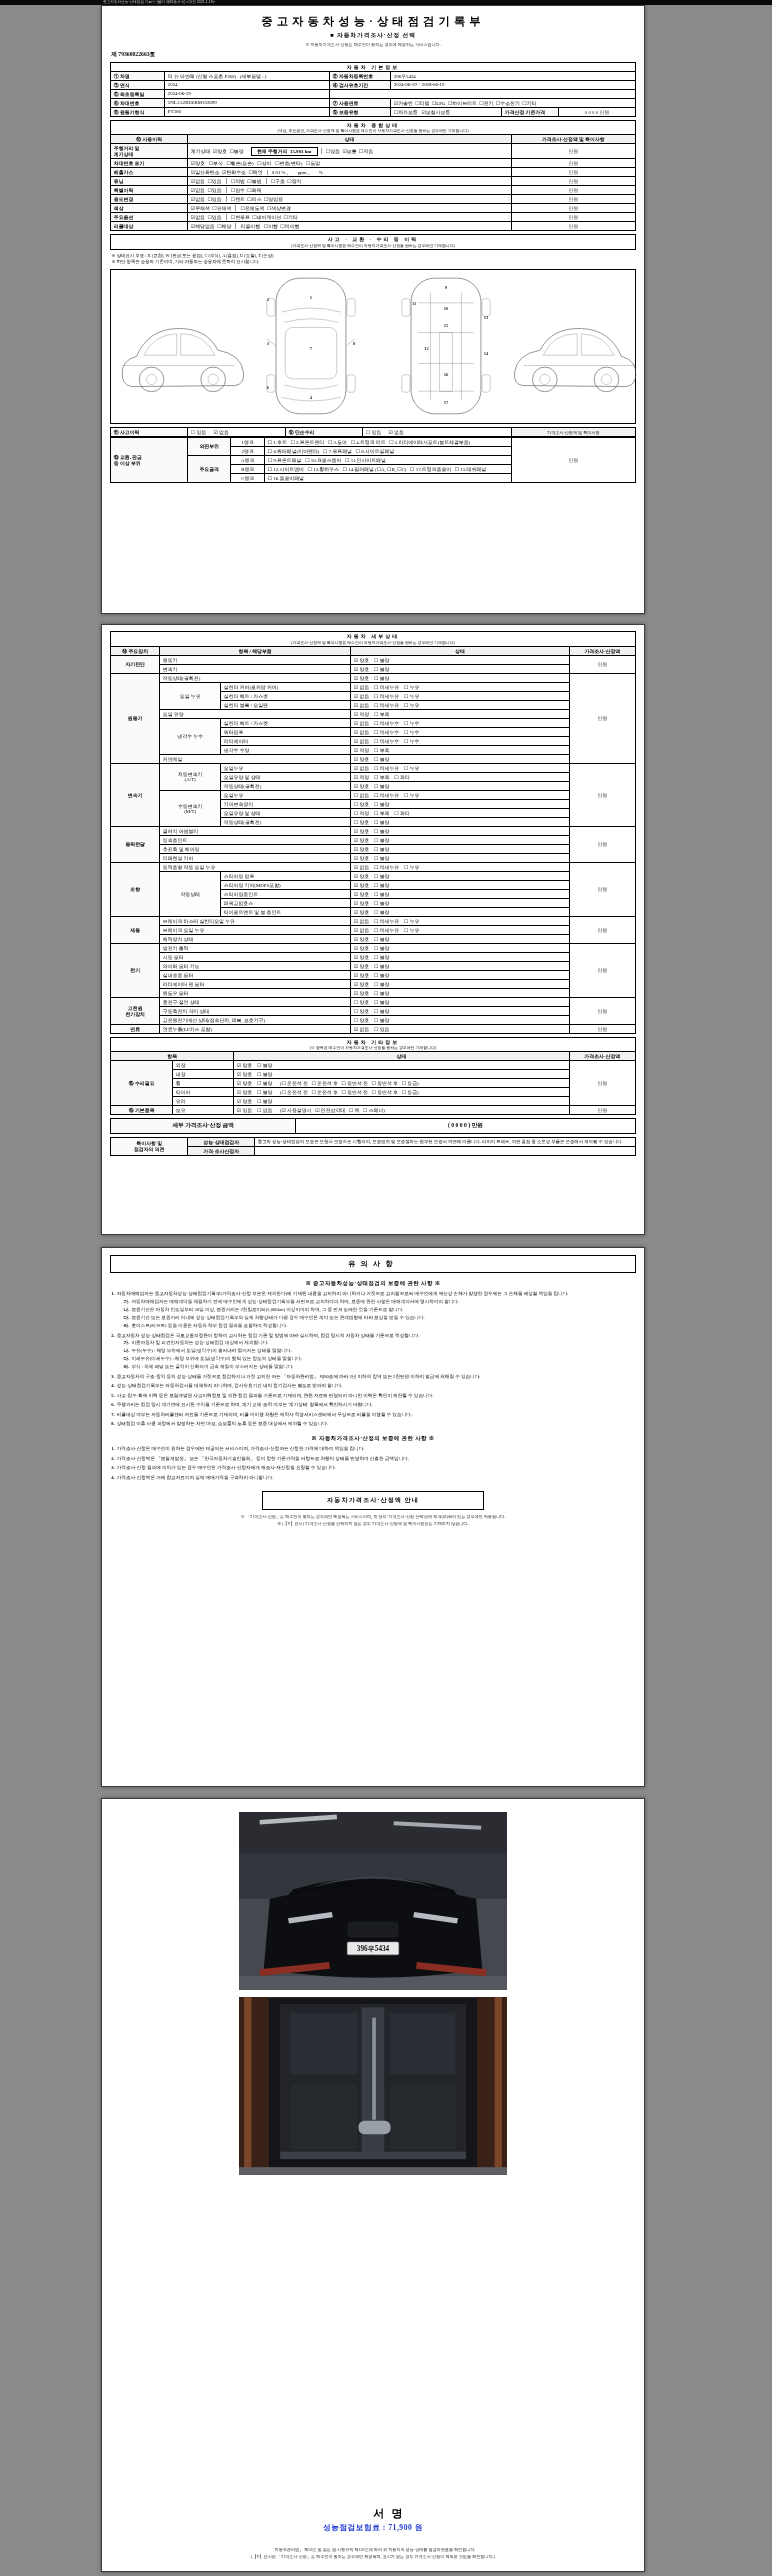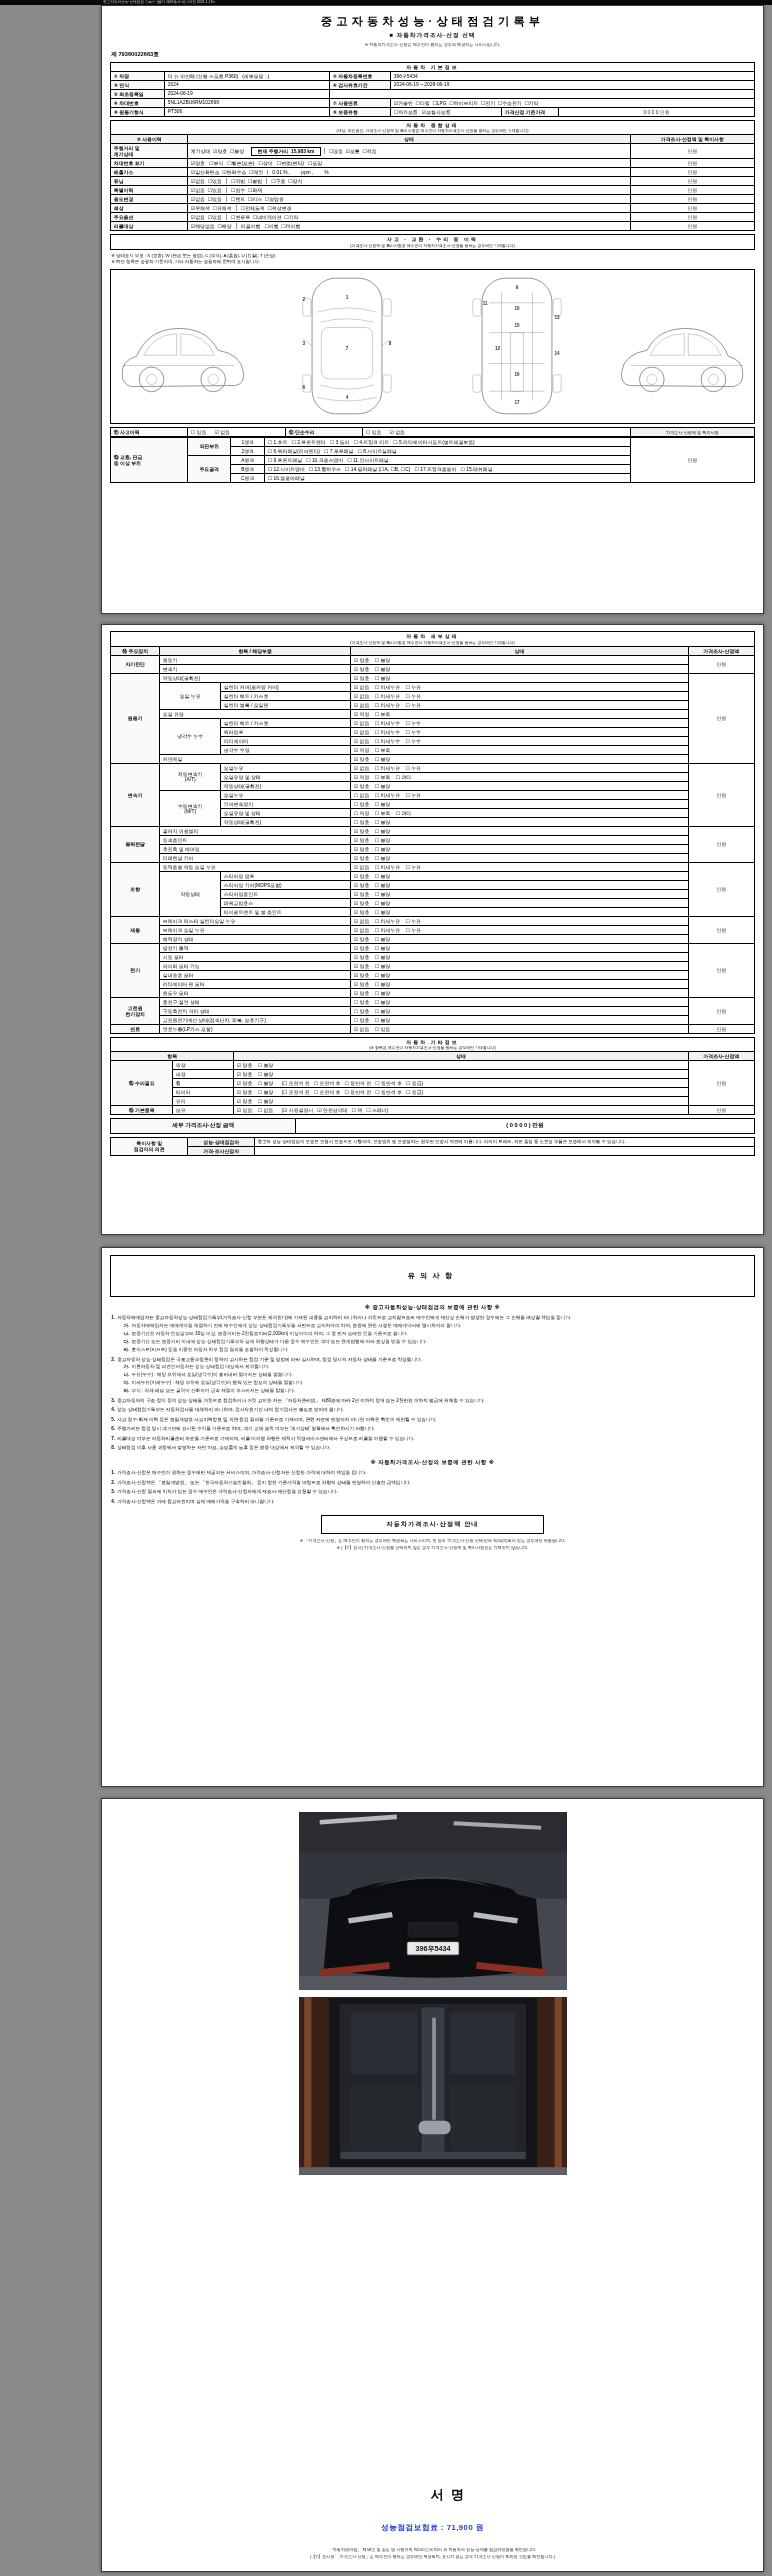--- a/index.html
+++ b/index.html
@@ -8,23 +8,23 @@
     background:#8a8a8a;
     font-family:"Liberation Sans","DejaVu Sans",sans-serif;
     color:#000;
   }
   .topstrip{
     position:absolute;top:0;left:0;width:773px;height:5.2px;background:#0a0a0a;
     color:#ddd;font-size:3.6px;line-height:5.2px;padding-left:103px;box-sizing:border-box;
     white-space:nowrap;overflow:hidden;
   }
   .page{
-    position:absolute;left:101px;width:663px;background:#ffffff;
+    position:absolute;left:101px;width:544px;background:#ffffff;
     border:0.5px solid #3c3c3c;box-sizing:border-box;padding:6.2px 8.2px;
-    box-shadow:0 0 3.6px rgba(0,0,0,.45);overflow:hidden;
+    box-shadow:0 0 3.6px rgba(0,0,0,.45);overflow:hidden;font-family:Liberation Serif, serif;
   }
   #page1{top:5.2px;height:609px;}
   #page2{top:624px;height:611px;}
   #page3{top:1247px;height:540px;}
   #page4{top:1798px;height:774px;}
 
   .h-title{font-size:11.3px;font-weight:bold;text-align:center;letter-spacing:4.1px;margin-top:2.1px;}
   .h-sub{font-size:5.7px;font-weight:bold;text-align:center;margin-top:2.6px;letter-spacing:1px;}
   .h-note{font-size:4.1px;text-align:center;color:#222;margin-top:1.5px;}
   .doc-no{font-size:5.7px;font-weight:bold;margin:4.1px 0 2.1px 1px;}
@@ -51,32 +51,32 @@
   .dline{fill:none;stroke:#555;stroke-width:1.2;}
   .dthin{fill:none;stroke:#888;stroke-width:.8;}
 
   .c-group{font-weight:bold;text-align:center;background:#fafafa;}
   .c-sub{text-align:center;background:#fdfdfd;}
   .c-item{padding-left:4.1px;}
   .c-state{white-space:pre-wrap;}
   .c-area{text-align:center;font-weight:bold;background:#fafafa;}
   .c-rank{text-align:center;}
 
-  .n-title{font-size:7.2px;font-weight:bold;text-align:center;letter-spacing:5.2px;border:0.5px solid #000;padding:15px;margin-top:1px;}
+  .n-title{font-size:7.2px;font-weight:bold;text-align:center;letter-spacing:5.2px;border:0.5px solid #000;padding:3px;margin-top:1px;}
   .n-heading{font-size:5.4px;font-weight:bold;text-align:center;margin:7.2px 0 4.1px;letter-spacing:0.5px;}
   .n-item{font-size:4.6px;line-height:1.5;margin:2.6px 1px 0;display:flex;}
   .n-sub{font-size:4.6px;line-height:1.5;margin:1px 1px 0 13.4px;display:flex;color:#111;}
   .n-num{flex:0 0 auto;margin-right:2.1px;font-weight:bold;}
   .n-box{border:0.8px solid #000;margin:9.3px auto 4.1px;width:216px;text-align:center;
          font-size:6.2px;font-weight:bold;padding:4.1px 2.1px;letter-spacing:1px;}
   .n-boxnote{font-size:4.1px;text-align:center;line-height:1.6;color:#222;}
 
   .photo-wrap{width:268px;margin:7.2px auto 0;display:block;}
   .sign-block{position:absolute;left:0;right:0;bottom:10.3px;text-align:center;}
-  .sign-title{font-size:13px;font-weight:bold;letter-spacing:7.2px;margin-bottom:19px;padding-left:37px;}
+  .sign-title{font-size:11px;font-weight:bold;letter-spacing:7.2px;margin-bottom:2px;padding-left:37px;}
   .sign-fee{font-size:7.7px;font-weight:bold;color:#1f3bd1;margin-bottom:13.4px;letter-spacing:0.5px;}
   .sign-note{font-size:4.1px;color:#222;line-height:1.7;}
 </style>
 </head>
 <body>
 
 <div class="topstrip">
   <span>중고자동차성능·상태점검 기록부 (별지 제82호서식) &lt;개정 2021.1.19&gt;</span>
 </div>
 

